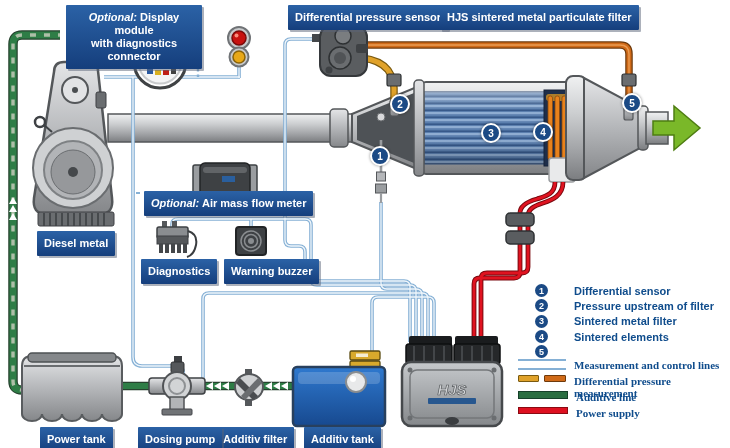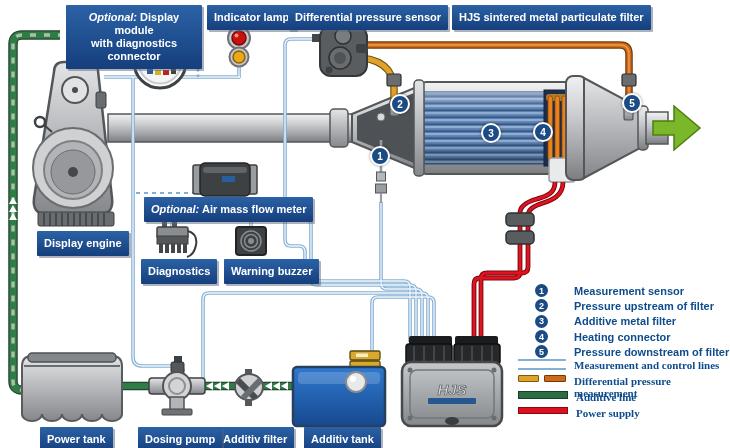--- a/index.html
+++ b/index.html
@@ -325,61 +325,59 @@
     <rect x="428" y="398" width="48" height="6" rx="1" fill="#27578f"></rect>
     <ellipse cx="452" cy="421" rx="7" ry="4" fill="#3a3d40"></ellipse>
   </g>
 </svg>
 
 <div class="lbl two" style="left:66px;top:5px;width:122px">
   <span class="em">Optional:</span>
   <span>Display module</span>
   <div>with diagnostics connector</div>
 </div>
-<div class="lbl" style="left:207px;top:5px">Indicator lamp</div>
 <div class="lbl" style="left:288px;top:5px">Differential pressure sensor</div>
-<div class="lbl" style="left:452px;top:5px">HJS sintered metal particulate filter</div>
-<div class="lbl" style="left:37px;top:231px">Display engine</div>
-<div class="lbl" style="left:144px;top:197px">
+<div class="lbl" style="left:440px;top:5px">HJS sintered metal particulate filter</div>
+<div class="lbl" style="left:37px;top:231px">Diesel metal</div>
+<div class="lbl" style="left:144px;top:191px">
   <span class="em">Optional:</span>
   <span>Air mass flow meter</span>
 </div>
 <div class="lbl" style="left:141px;top:259px">Diagnostics</div>
 <div class="lbl" style="left:224px;top:259px">Warning buzzer</div>
 <div class="lbl" style="left:40px;top:427px">Power tank</div>
 <div class="lbl" style="left:216px;top:427px">Additiv filter</div>
 <div class="lbl" style="left:138px;top:427px">Dosing pump</div>
 <div class="lbl" style="left:304px;top:427px">Additiv tank</div>
 
 <div class="dbadge" style="left:370px;top:146px">1</div>
 <div class="dbadge" style="left:390px;top:94px">2</div>
 <div class="dbadge" style="left:481px;top:123px">3</div>
 <div class="dbadge" style="left:533px;top:122px">4</div>
 <div class="dbadge" style="left:622px;top:93px">5</div>
 
 <div class="legend">
   <div class="lrow">
     <div class="lbadge">1</div>
-    <div class="ltext">Measurement sensor</div>
+    <div class="ltext">Differential sensor</div>
   </div>
   <div class="lrow">
     <div class="lbadge">2</div>
     <div class="ltext">Pressure upstream of filter</div>
   </div>
   <div class="lrow">
     <div class="lbadge">3</div>
-    <div class="ltext">Additive metal filter</div>
+    <div class="ltext">Sintered metal filter</div>
   </div>
   <div class="lrow">
     <div class="lbadge">4</div>
-    <div class="ltext">Heating connector</div>
+    <div class="ltext">Sintered elements</div>
   </div>
   <div class="lrow">
     <div class="lbadge">5</div>
-    <div class="ltext">Pressure downstream of filter</div>
   </div>
   <div class="srow">
     <div class="swatch sw-meas"></div>
     <div>Measurement and control lines</div>
   </div>
   <div class="srow">
     <div class="swatch sw-diff">
           <i class="y"></i>
           <i class="o"></i>
         </div>

